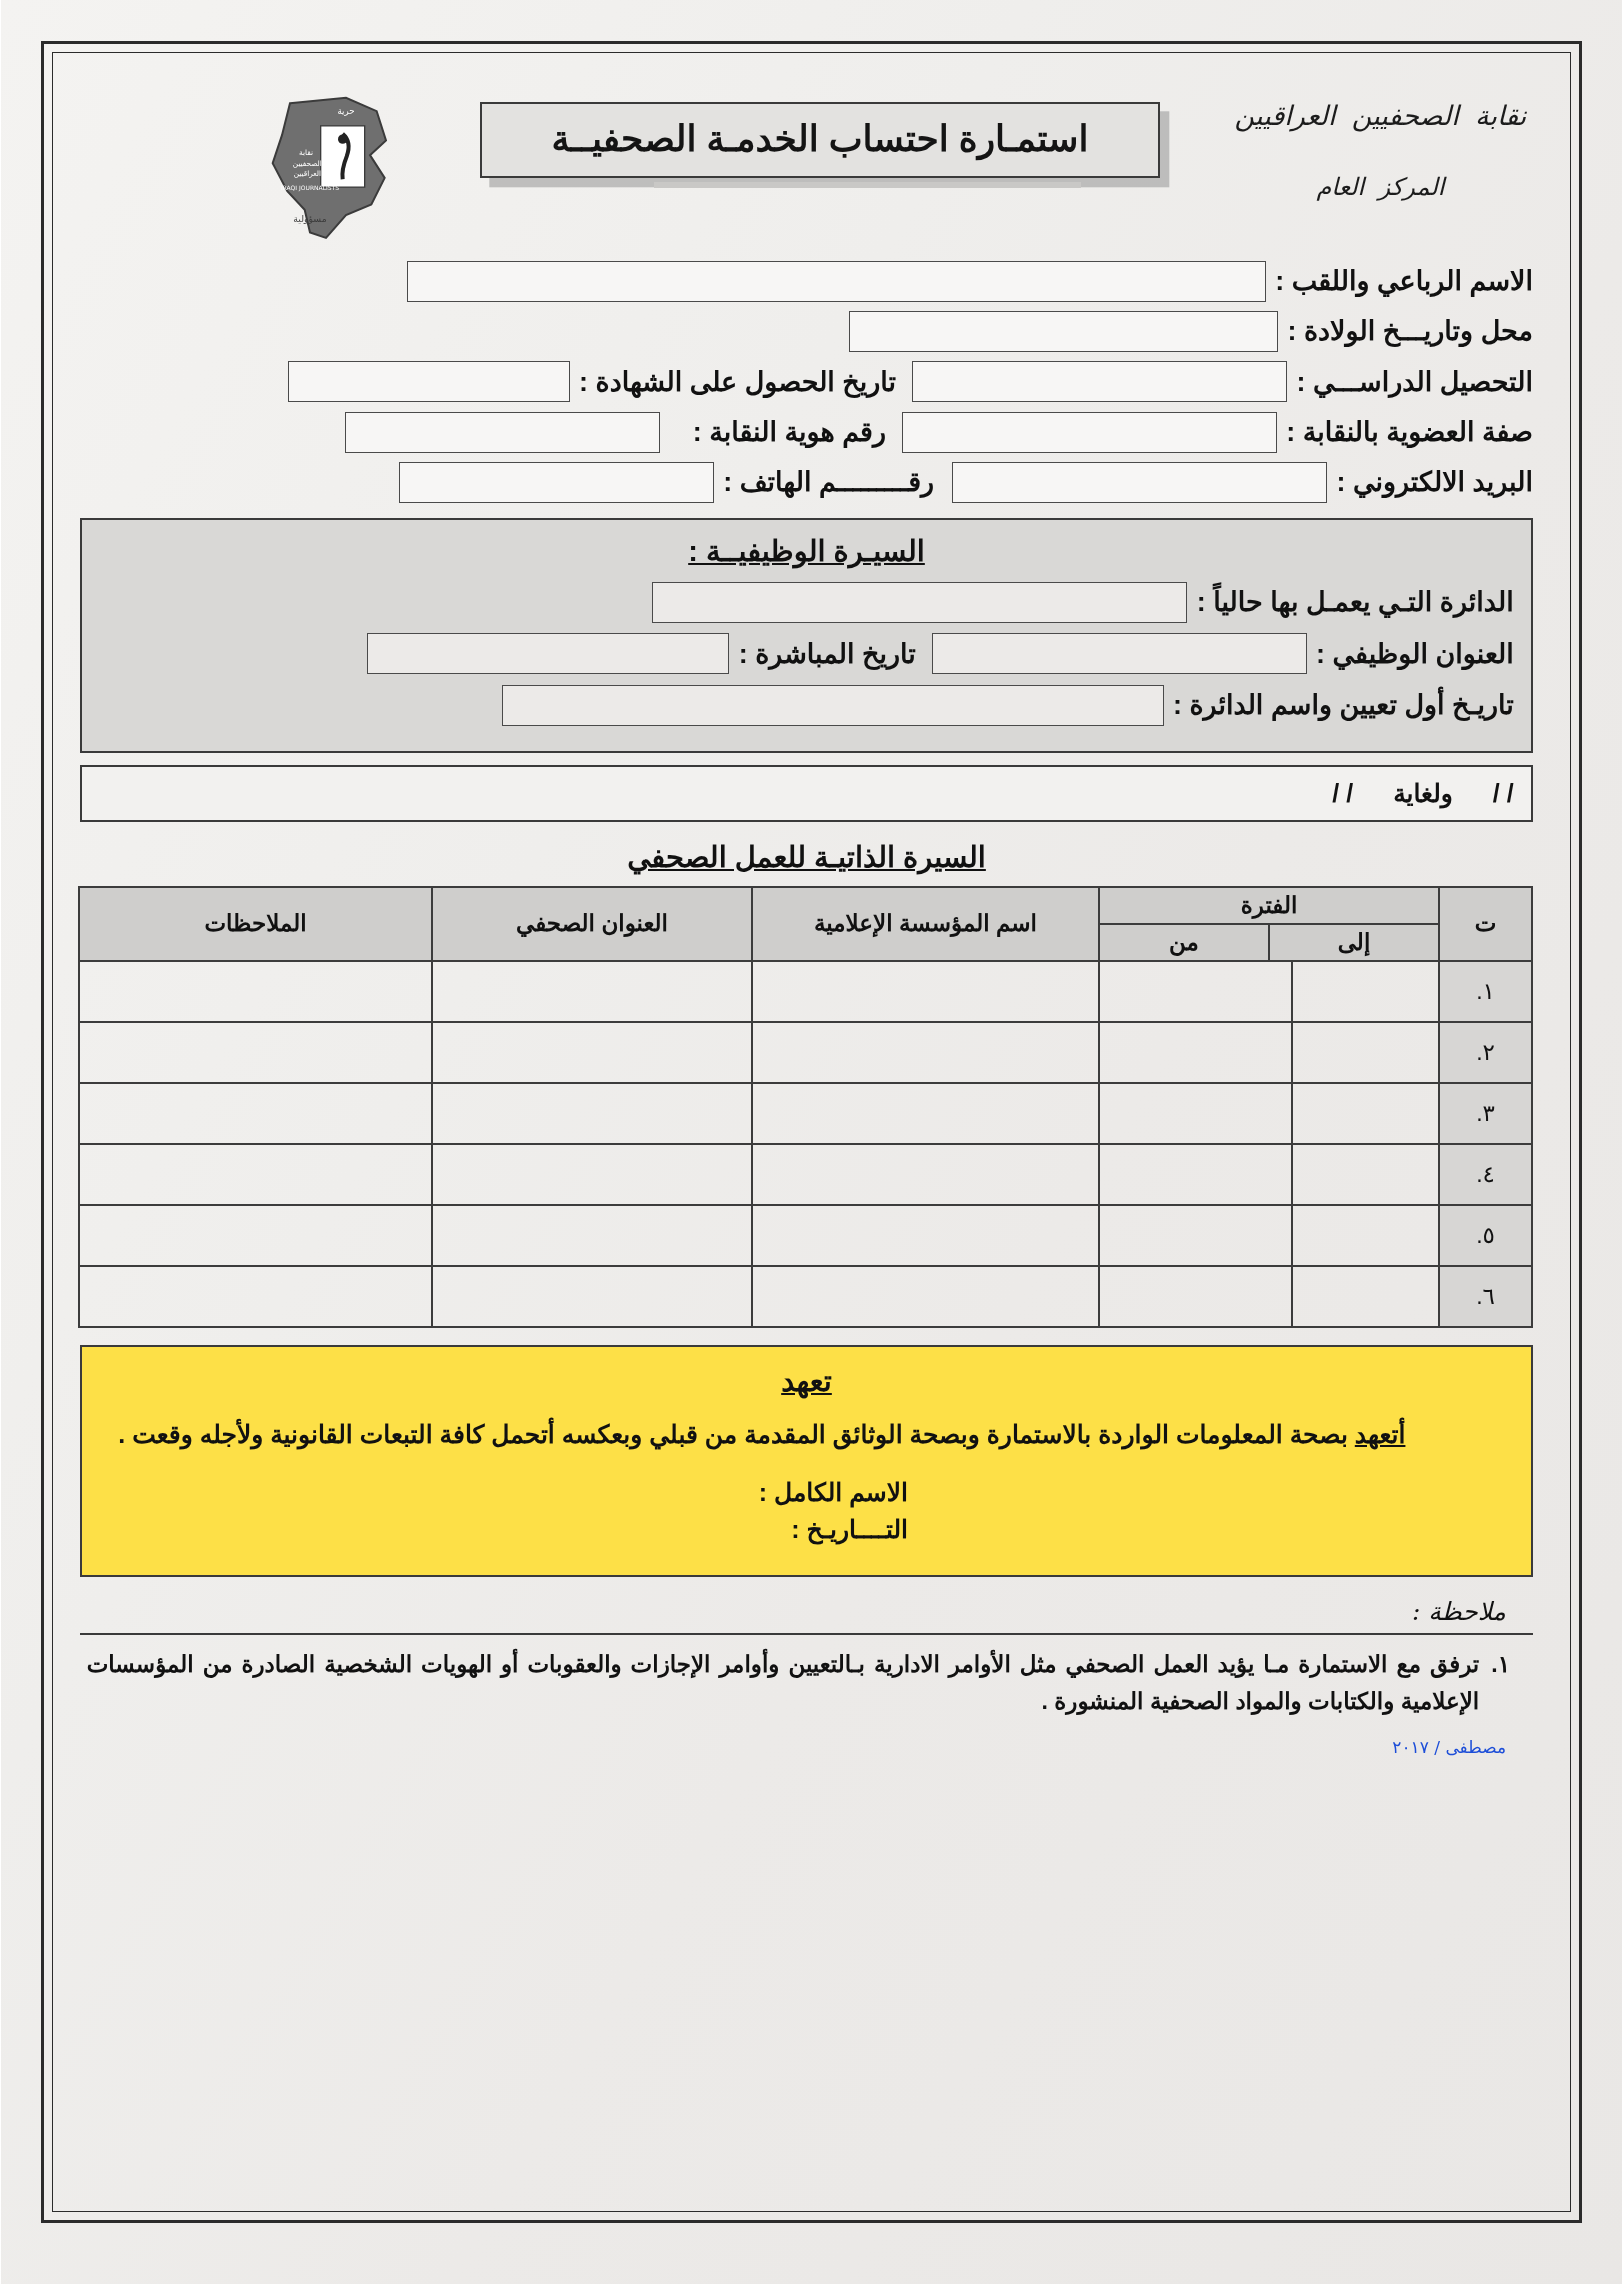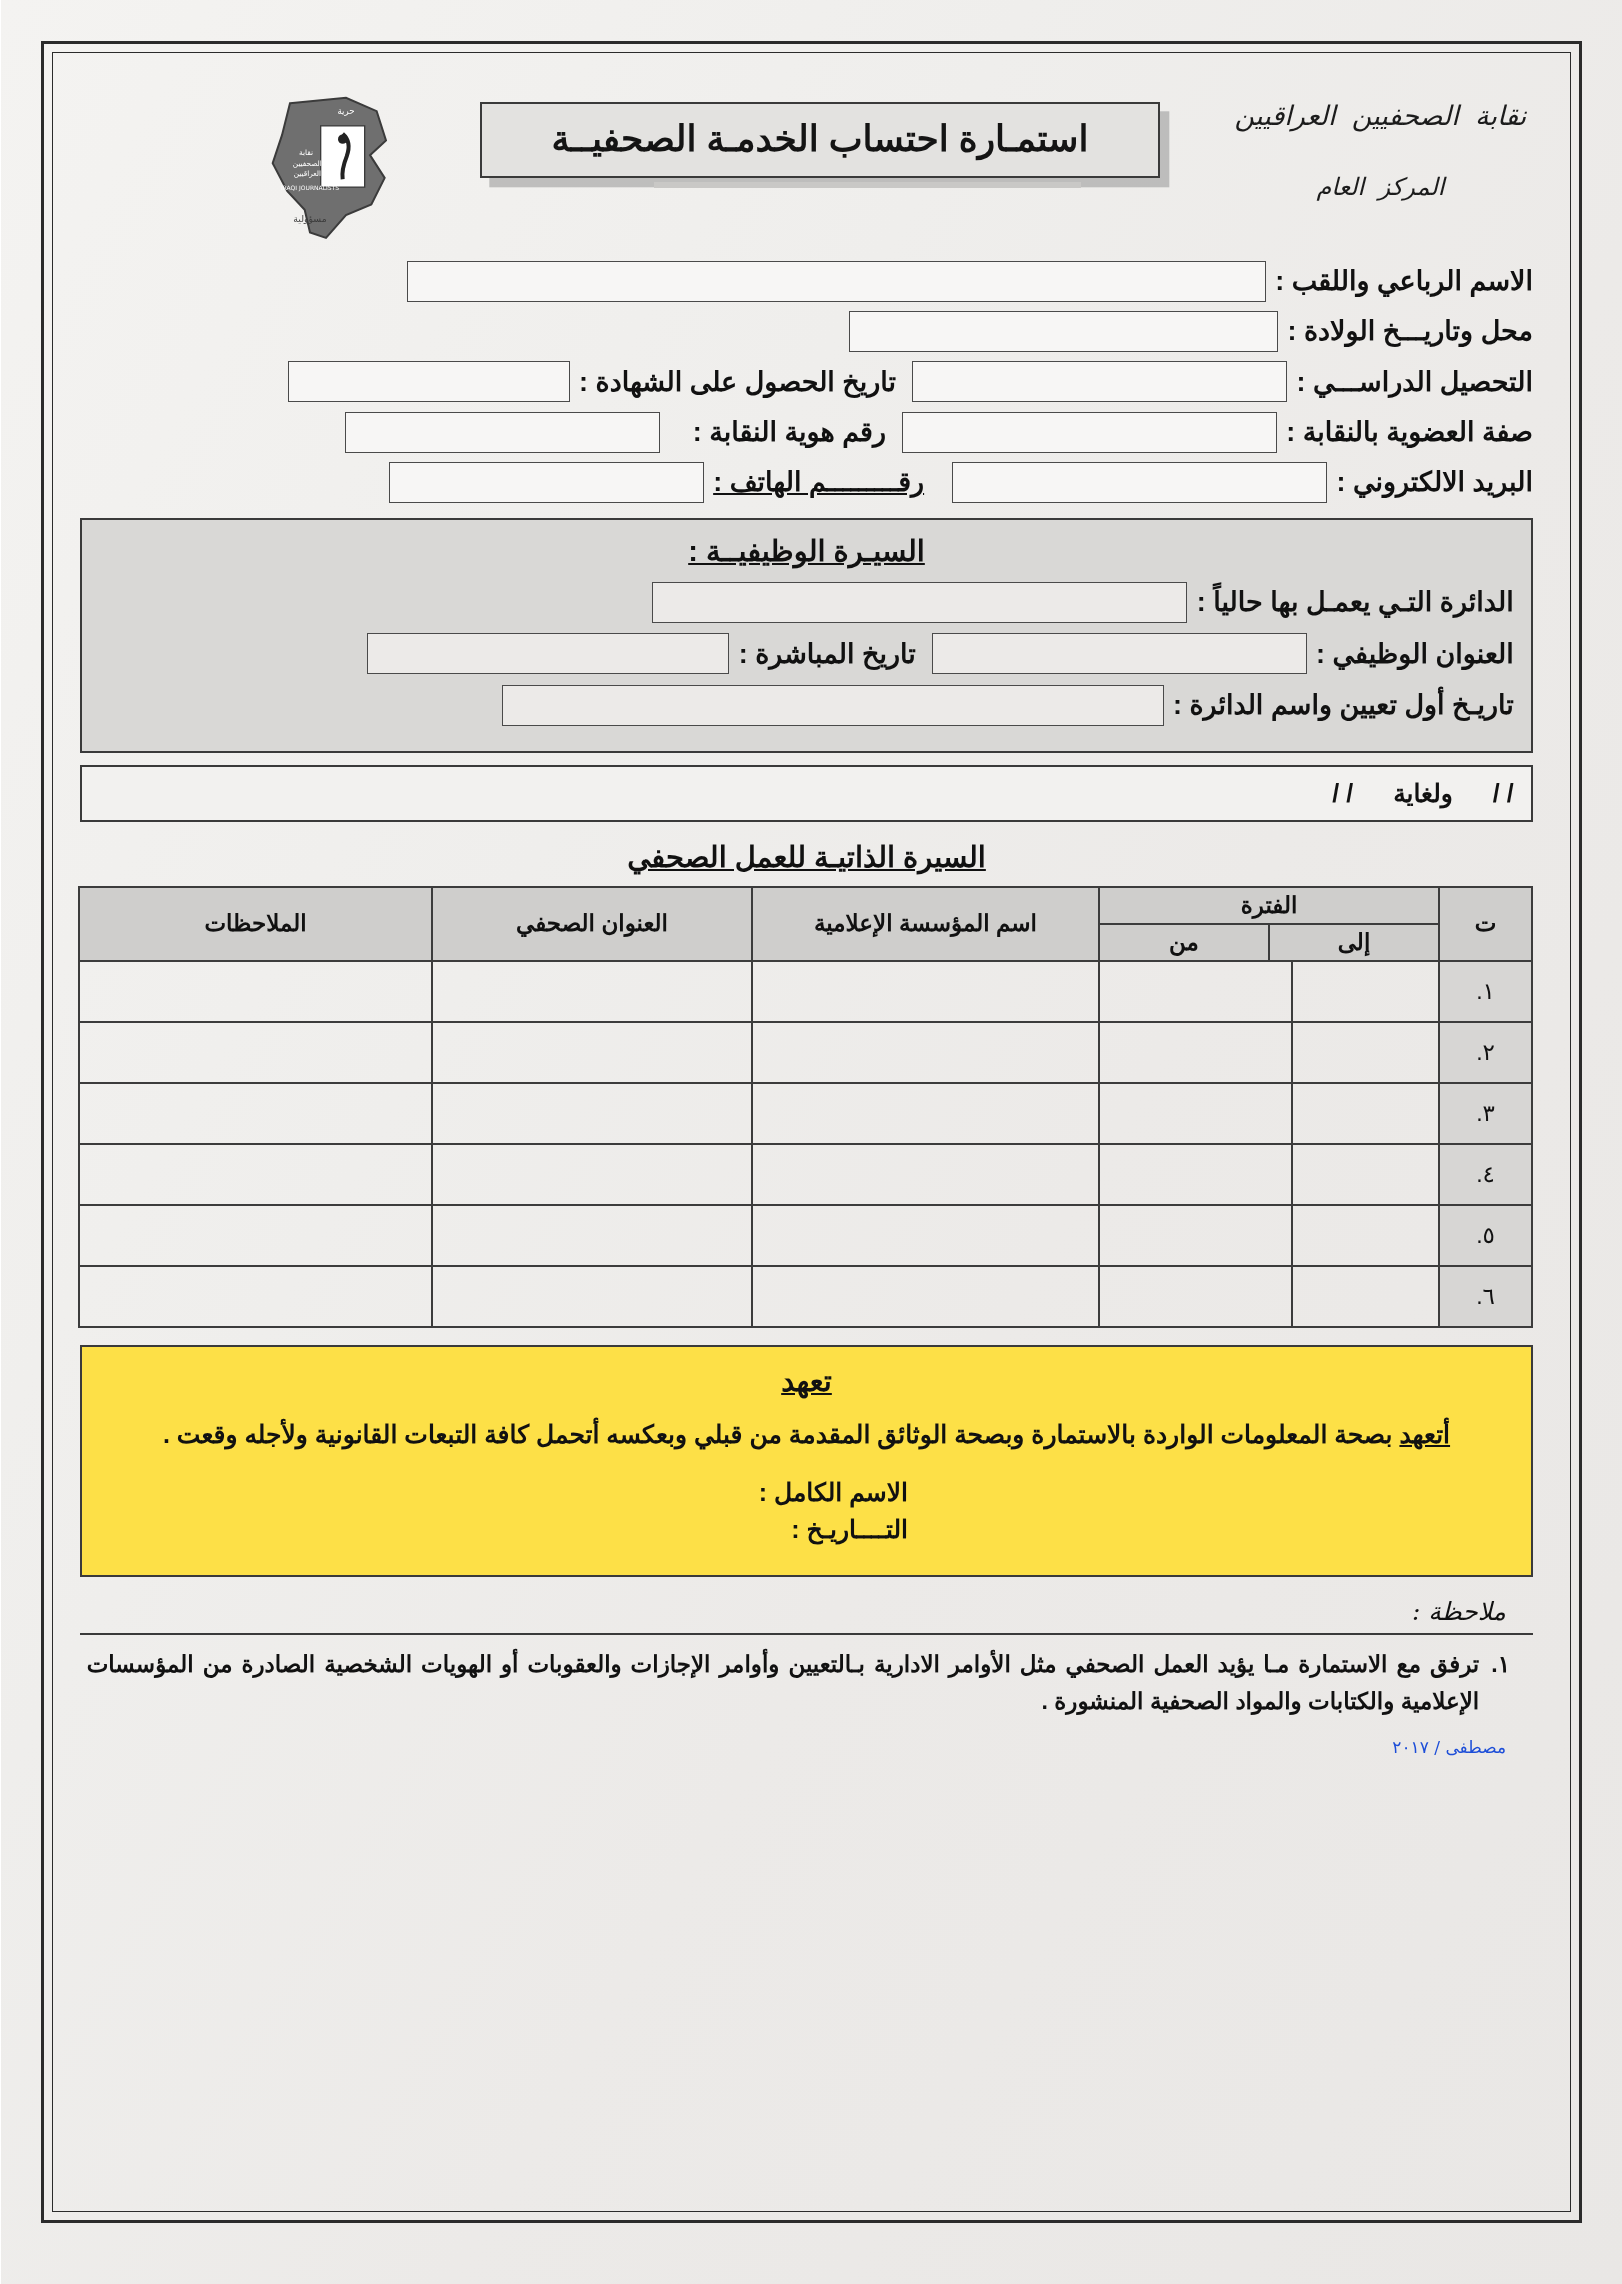--- a/index.html
+++ b/index.html
@@ -229,21 +229,21 @@
     text-align: center;
     font-size: 29px;
     font-weight: bold;
     text-decoration: underline;
     margin: 4px 0 16px 0;
   }
   .pledge-body {
     font-size: 25px;
     font-weight: bold;
     line-height: 1.65;
-    text-align: center;
+    text-align: left;
     padding: 0 13.3px;
   }
   .pledge-body u { text-decoration: underline; }
   .sign-rows { margin-top: 23px; }
   .sign-row {
     display: flex;
     align-items: center;
     font-size: 25px;
     font-weight: bold;
     margin-bottom: 8px;
@@ -346,21 +346,21 @@
     <div class="frow">
       <div class="lbl">صفة العضوية بالنقابة :</div>
       <div class="blank b-md"></div>
       <div class="lbl" style="padding-right:16px;padding-left:33px;">رقم هوية النقابة :</div>
       <div class="blank b-sm"></div>
     </div>
 
     <div class="frow">
       <div class="lbl">البريد الالكتروني :</div>
       <div class="blank b-md"></div>
-      <div class="lbl" style="padding-right:28px;text-decoration:underline;">رقـــــــــم الهاتف :</div>
+      <div class="lbl" style="padding-right:18px;">رقـــــــــم الهاتف :</div>
       <div class="blank b-sm"></div>
     </div>
   </div>
 
   <div class="career">
     <div class="career-title">السيـرة الوظيفيــة :</div>
 
     <div class="frow">
       <div class="lbl">الدائرة التـي يعمـل بها حالياً :</div>
       <div class="blank b-lg" style="width:533px;"></div>

